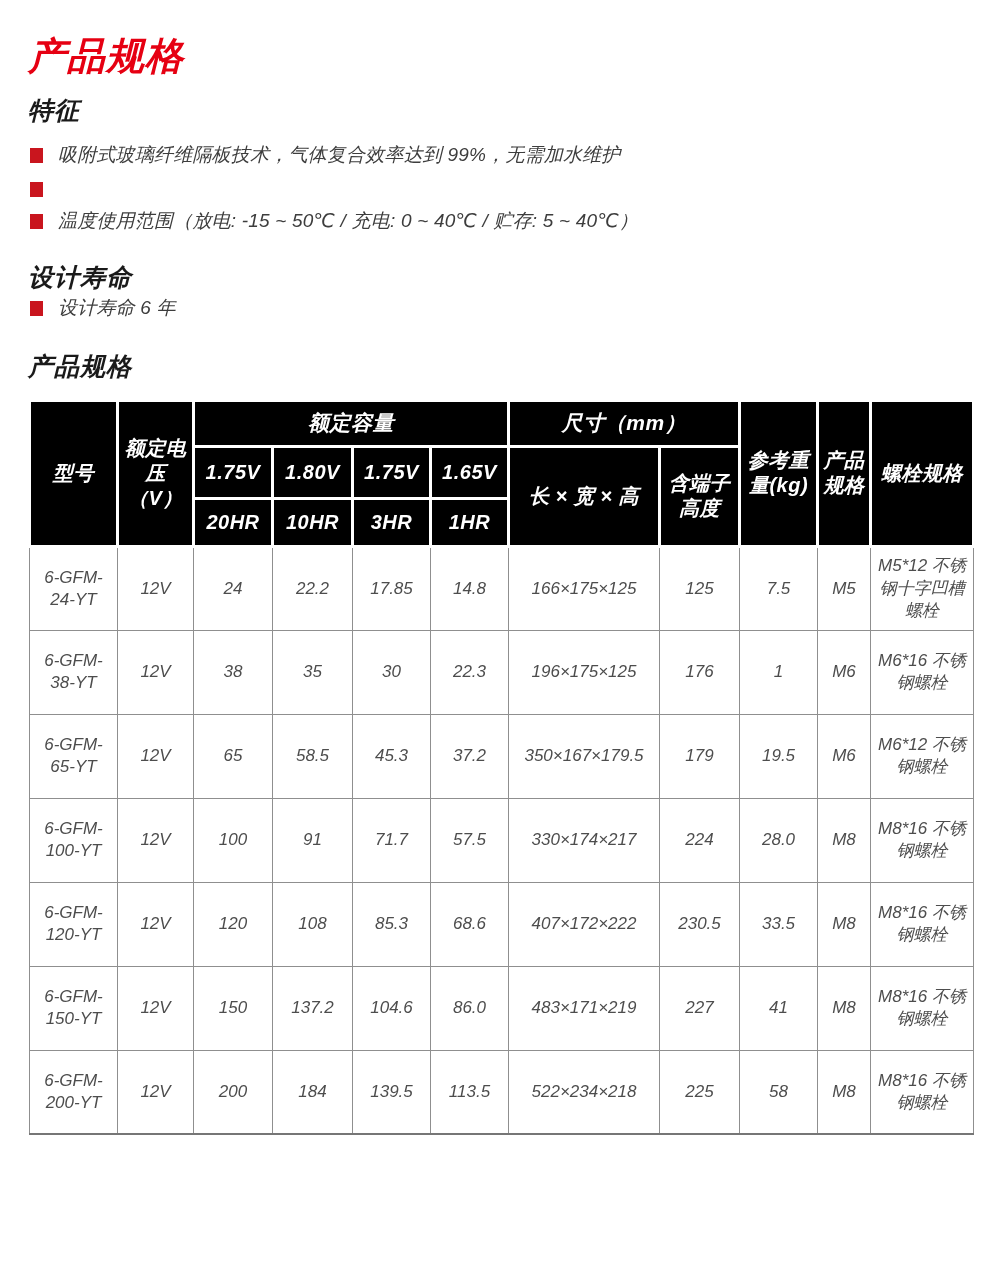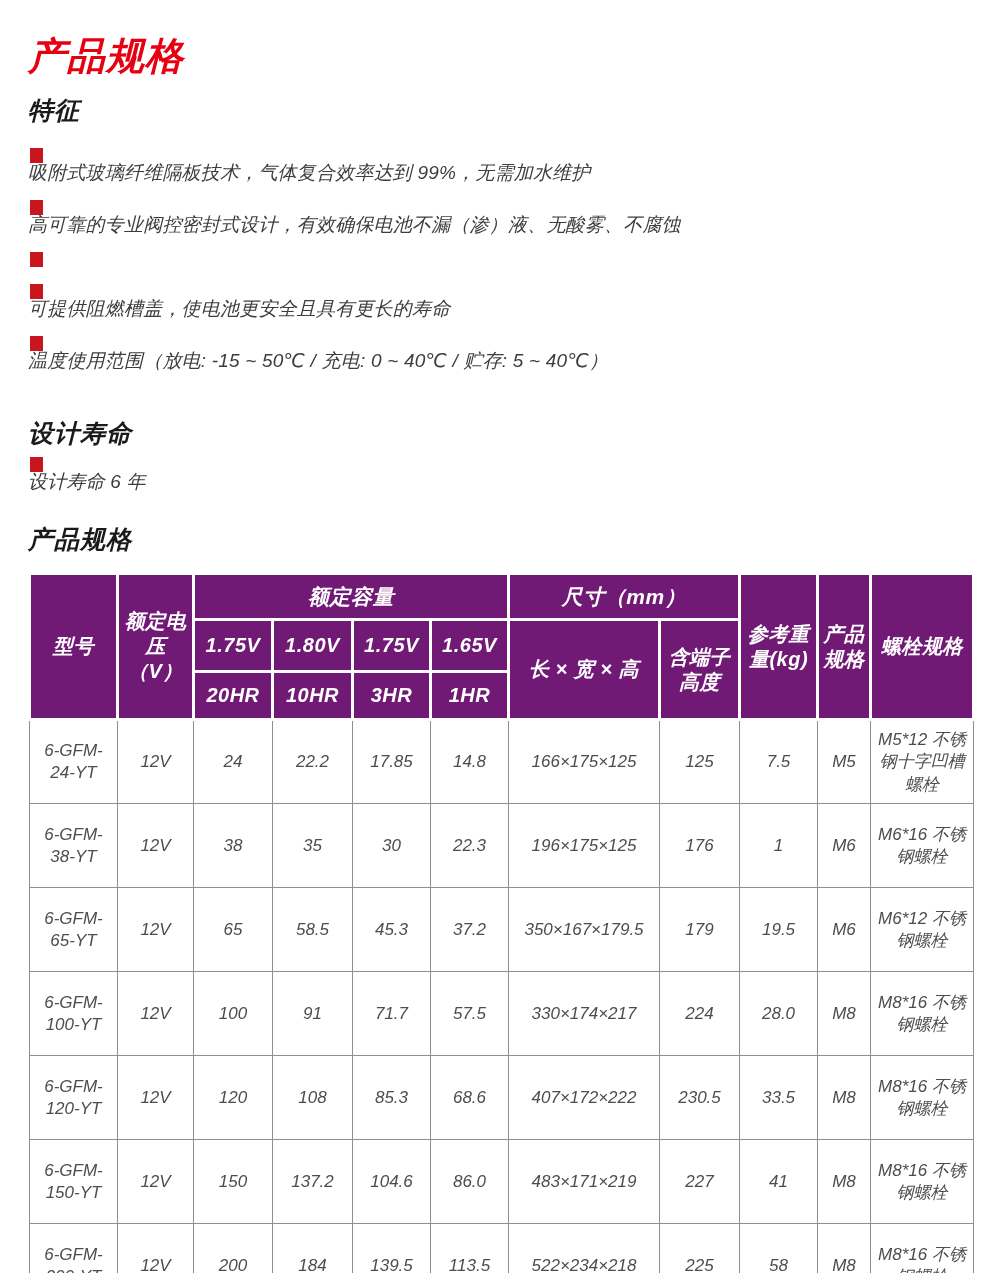--- a/index.html
+++ b/index.html
@@ -19,29 +19,28 @@
     line-height:1.1;
     letter-spacing:1px;
   }
   .section-heading {
     color:#1a1a1a;
     font-size:25px;
     font-weight:bold;
     letter-spacing:1px;
   }
   .h-features { margin-top:16px; }
-  .h-life { margin-top:46px; }
+  .h-life { margin-top:30px; }
   .h-specs { margin-top:32px; }
 
   .bullet-list { margin-top:18px; }
   .bullet-item {
     display:flex;
     align-items:flex-start;
     margin-bottom:14px;
-    flex-direction:column;
   }
   .bullet-square {
     flex:0 0 auto;
     width:13px; height:15px;
     background:#c9151e;
     margin:3px 15px 0 2px;
   }
   .bullet-text {
     font-size:19px;
     line-height:1.05;
@@ -50,21 +49,21 @@
   }
   .life-list { margin-top:4px; }
 
   table.spec {
     margin-top:16px;
     width:944px;
     border-collapse:collapse;
     table-layout:fixed;
   }
   table.spec th {
-    background:#701a75;
+    background:#000000;
     color:#ffffff;
     font-weight:bold;
     font-size:20px;
     text-align:center;
     vertical-align:middle;
     border:3px solid #ffffff;
     padding:2px 1px;
     line-height:1.25;
     letter-spacing:0.5px;
   }
@@ -94,28 +93,20 @@
   <h1 class="main-title">产品规格</h1>
 
   <h2 class="section-heading h-features">特征</h2>
   <div class="bullet-list">
     <div class="bullet-item">
       <span class="bullet-square"></span>
       <span class="bullet-text">吸附式玻璃纤维隔板技术，气体复合效率达到 99%，无需加水维护</span>
     </div>
     <div class="bullet-item">
       <span class="bullet-square"></span>
-      <span class="bullet-text">高可靠的专业阀控密封式设计，有效确保电池不漏（渗）液、无酸雾、不腐蚀</span>
-    </div>
-    <div class="bullet-item">
-      <span class="bullet-square"></span>
-    </div>
-    <div class="bullet-item">
-      <span class="bullet-square"></span>
-      <span class="bullet-text">可提供阻燃槽盖，使电池更安全且具有更长的寿命</span>
     </div>
     <div class="bullet-item">
       <span class="bullet-square"></span>
       <span class="bullet-text">温度使用范围（放电: -15 ~ 50℃ / 充电: 0 ~ 40℃ / 贮存: 5 ~ 40℃）</span>
     </div>
   </div>
 
   <h2 class="section-heading h-life">设计寿命</h2>
   <div class="bullet-list life-list">
     <div class="bullet-item">

